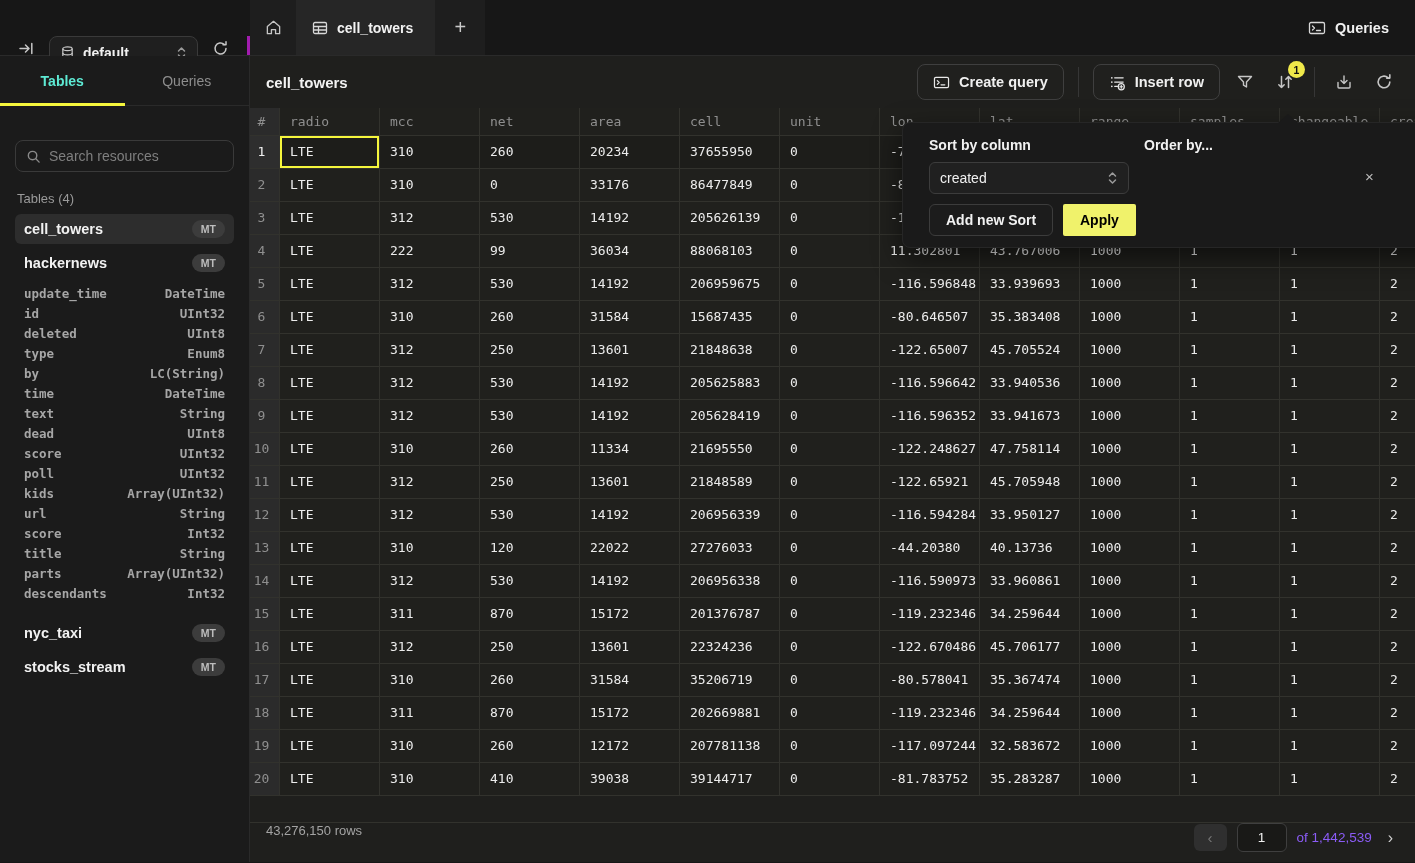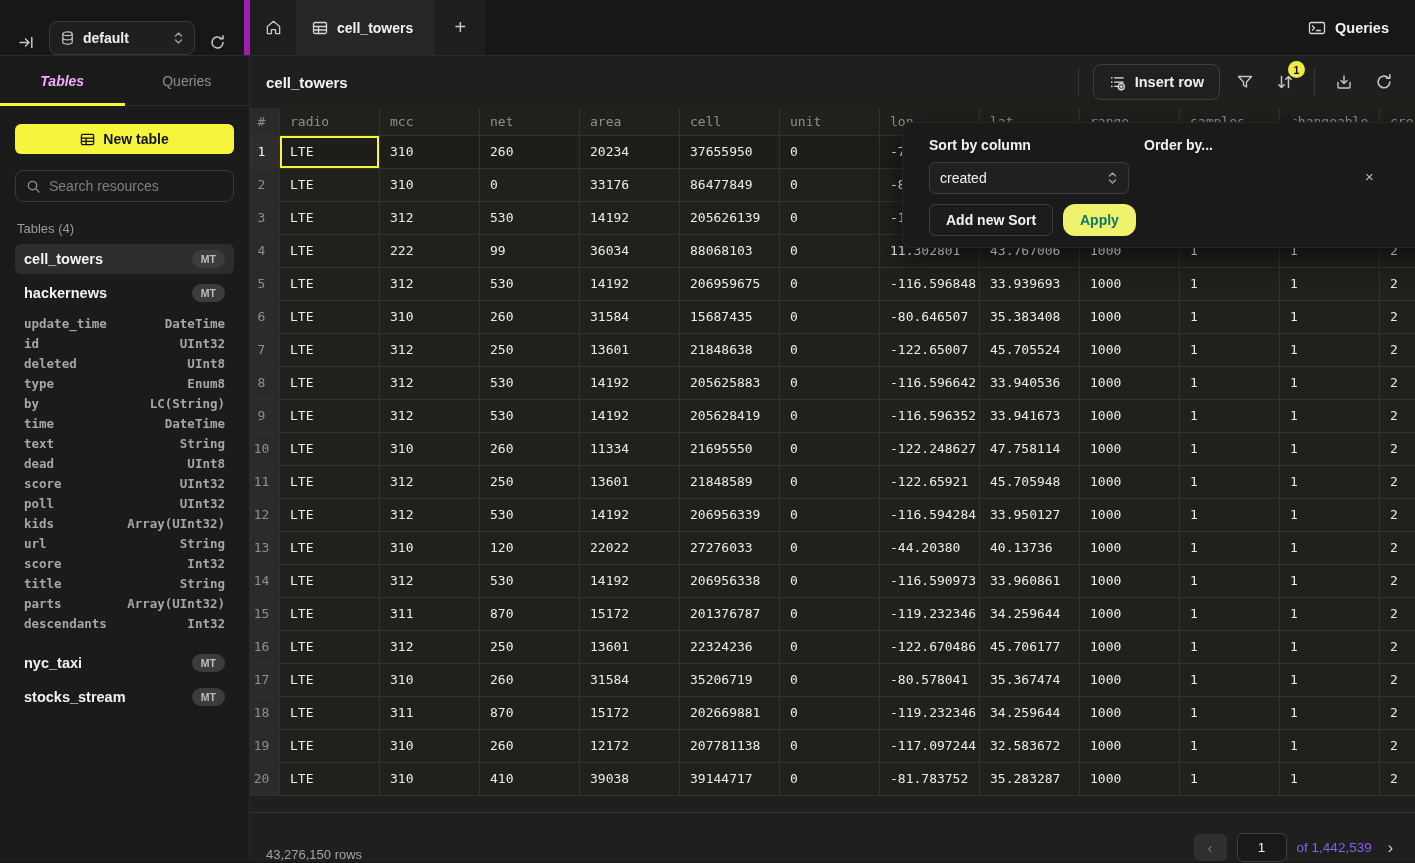--- a/index.html
+++ b/index.html
@@ -2,41 +2,41 @@
 <html style="--accent: #f5f63c; --apply: #f0f26b;"><head>
 <meta charset="utf-8">
 <style>
   * { margin:0; padding:0; box-sizing:border-box; }
   html,body { width:1415px; height:863px; overflow:hidden; background:#161616;
     font-family:"Liberation Sans", sans-serif; color:#e8e8e8; }
   :root{ --accent:#f5f63c; --apply:#f0f26b; --border:#2e2e2e; --tblborder:#32322d; }
 
   
   .topbar { height:56px; display:flex; align-items:stretch; background:#171717; border-bottom:1px solid #2a2a2a; }
-  .topbar-left { width:250px; flex:0 0 250px; display:flex; align-items:flex-end; gap:10px; padding:0 14px; border-right:6px solid #a21caf; }
+  .topbar-left { width:250px; flex:0 0 250px; display:flex; align-items:flex-start; gap:10px; padding:0 14px; border-right:3px solid #a21caf;margin-top:36px; }
   .icon-btn { background:none; border:none; cursor:pointer; display:flex; align-items:center; justify-content:center; padding:4px; border-radius:6px; }
   .db-select { flex:1; height:34px; display:flex; align-items:center; gap:8px; padding:0 10px; background:#1f1f1f; border:1px solid #3a3a3a; border-radius:8px; cursor:pointer; }
   .db-select .lbl { flex:1; font-size:14px; font-weight:600; color:#f0f0f0; }
   .tabstrip { display:flex; align-items:stretch; }
   .tab-home { width:46px; display:flex; align-items:center; justify-content:center; background:#1e1e1e; cursor:pointer; }
   .tab { display:flex; align-items:center; gap:9px; padding:0 22px 0 16px; background:#1e1e1e; cursor:pointer; }
   .tab.active { background:#262626; }
   .tab .t-label { font-size:14px; font-weight:600; color:#f2f2f2; }
   .tab-plus { width:50px; display:flex; align-items:center; justify-content:center; background:#1e1e1e; color:#c9c9c9; font-size:20px; font-weight:300; cursor:pointer; }
   .topbar-spacer { flex:1; }
   .queries-btn { display:flex; align-items:center; gap:9px; padding:0 26px; background:none; border:none; color:#f0f0f0; font-size:14.5px; font-weight:600; cursor:pointer; }
 
   
   .content { display:flex; height:806px; }
 
   
   .sidebar { width:250px; flex:0 0 250px; background:#1b1b1b; border-right:1px solid #2a2a2a; display:flex; flex-direction:column; }
   .side-tabs { height:50px; display:flex; border-bottom:1px solid #2a2a2a; }
   .side-tab { flex:1; display:flex; align-items:center; justify-content:center; font-size:14px; color:#8d8d8d; cursor:pointer; position:relative; }
-  .side-tab.active { color:#f0abfc; font-weight:600;font-style:italic; }
+  .side-tab.active { color:#5eead4; font-weight:600; }
   .side-tab.active::after { content:""; position:absolute; left:0; right:0; bottom:-1px; height:3px; background:var(--accent); }
   .side-body { padding:18px 15px 0 15px; overflow:hidden; }
   .new-table-btn { width:100%; height:30px; display:flex; align-items:center; justify-content:center; gap:8px; background:var(--accent); color:#111; border:none; border-radius:6px; font-size:14px; font-weight:600; cursor:pointer; }
   .search-box { margin-top:16px; height:32px; display:flex; align-items:center; gap:8px; padding:0 10px; border:1px solid #3a3a3a; border-radius:8px; background:#1b1b1b; }
   .search-box input { flex:1; background:none; border:none; outline:none; color:#e5e5e5; font-size:14px; font-family:"Liberation Sans",sans-serif; }
   .search-box input::placeholder { color:#7f7f7f; }
   .section-label { margin:19px 0 8px 2px; font-size:13px; color:#9a9a9a; }
   .tbl-item { height:30px; display:flex; align-items:center; justify-content:space-between; padding:0 9px; border-radius:6px; cursor:pointer; margin-bottom:4px; }
   .tbl-item.selected { background:#2d2d2d; }
   .tbl-item .tname { font-size:14.5px; font-weight:600; color:#f2f2f2; }
@@ -62,39 +62,39 @@
   .g-head .g-cell { height:28px; color:#8f8f8f; background:#20201d; }
   .g-cell { font-family:"DejaVu Sans Mono", monospace; font-size:13px; height:33px; line-height:32px; padding:0 0 0 10px; border-right:1px solid var(--tblborder); border-bottom:1px solid var(--tblborder); white-space:nowrap; overflow:hidden; color:#ececec; background:#20201d; }
   .g-head .g-cell { line-height:28px; }
   .g-gutter { background:#2b2b2b; color:#8f8f8f; text-align:center; padding:0 6px 0 0; }
   .g-head .g-gutter { background:#2b2b2b; text-align:center; padding:0 6px 0 0; }
   .sel-row .g-cell { background:#1d1d1a; }
   .sel-row .g-gutter { color:#f0f0f0; background:#2e2e2e; }
   .sel-cell { box-shadow: inset 0 0 0 2px var(--accent); }
 
   
-  .main-footer { margin-top:auto; height:50px; border-top:1px solid var(--tblborder); background:#1f1f1d; display:flex; align-items:flex-end; padding:0 16px; }
+  .main-footer { margin-top:auto; height:40px; border-top:1px solid var(--tblborder); background:#1f1f1d; display:flex; align-items:flex-start; padding:0 16px; }
   .rowcount { font-size:13px; color:#a3a3a3; }
   .pager { margin-left:auto; display:flex; align-items:center; gap:10px; }
   .pg-prev { width:33px; height:27px; background:#2f2f2f; border:none; border-radius:6px; color:#777; font-size:15px; cursor:pointer; }
   .pg-input { width:50px; height:29px; background:#191917; border:1px solid #3f3f3f; border-radius:6px; color:#f0f0f0; font-size:13.5px; text-align:center; font-family:"Liberation Sans",sans-serif; }
   .pg-of { font-size:13.5px; color:#8b5cf6; }
   .pg-next { background:none; border:none; color:#cfcfcf; font-size:16px; cursor:pointer; padding:2px 6px; }
 
   
   .sort-popup { position:absolute; left:652px; top:66px; width:606px; height:126px; background:#1a1a1a; border:1px solid #262626; border-radius:8px; box-shadow:0 10px 28px rgba(0,0,0,.55); z-index:20; }
   .sort-popup .caret { position:absolute; top:-9px; left:375px; width:0; height:0; border-left:10px solid transparent; border-right:10px solid transparent; border-bottom:9px solid #1a1a1a; }
   .sp-label { position:absolute; font-size:14px; font-weight:700; color:#f2f2f2; top:14px; }
   .sp-l1 { left:26px; } .sp-l2 { left:241px; }
   .sp-select { position:absolute; top:39px; width:200px; height:32px; display:flex; align-items:center; padding:0 10px; background:#202020; border:1px solid #3c3c3c; border-radius:6px; font-size:14px; color:#f0f0f0; cursor:pointer; }
   .sp-select .val { flex:1; }
   .sp-s1 { left:26px; } .sp-s2 { left:241px; }
   .sp-close { position:absolute; left:456px; top:43px; background:none; border:none; color:#bdbdbd; font-size:15px; cursor:pointer; padding:2px 6px; }
   .sp-add { position:absolute; left:26px; top:81px; height:32px; padding:0 16px; background:#1c1c1c; border:1px solid #3c3c3c; border-radius:6px; color:#f2f2f2; font-size:14px; font-weight:600; cursor:pointer; }
-  .sp-apply { position:absolute; left:160px; top:81px; height:32px; padding:0 17px; background:var(--apply); border:none; border-radius:12px; color:#0f766e; font-size:14px; font-weight:600; cursor:pointer; }
+  .sp-apply { position:absolute; left:160px; top:81px; height:32px; padding:0 17px; background:var(--apply); border:none; border-radius:2px; color:#000000; font-size:14px; font-weight:600; cursor:pointer; }
 
   svg { display:block; }
 </style>
 </head>
 <body>
 
 <div class="topbar">
   <div class="topbar-left">
     <button class="icon-btn">
       <span>
@@ -162,29 +162,20 @@
 </div>
 
 <div class="content">
 
   <div class="sidebar">
     <div class="side-tabs">
       <div class="side-tab active">Tables</div>
       <div class="side-tab">Queries</div>
     </div>
     <div class="side-body">
-      <button class="new-table-btn">
-        <span>
-          <svg width="15" height="15" viewBox="0 0 16 16" fill="none" stroke="#111" stroke-width="1.4">
-            <rect x="1.5" y="2.5" width="13" height="11" rx="1.5"></rect>
-            <path d="M1.5 6.5h13M6.5 6.5v7M1.5 10h13"></path>
-          </svg>
-        </span>
-        <span>New table</span>
-      </button>
 
       <div class="search-box">
         <span>
           <svg width="15" height="15" viewBox="0 0 16 16" fill="none" stroke="#8a8a8a" stroke-width="1.5" stroke-linecap="round">
             <circle cx="7" cy="7" r="4.5"></circle>
               <path d="M10.5 10.5L14 14"></path>
           </svg>
         </span>
         <input placeholder="Search resources" style="">
       </div>
@@ -276,20 +267,29 @@
         <span class="tname">stocks_stream</span>
         <span class="mt-badge">MT</span>
       </div>
     </div>
   </div>
 
   <div class="main">
     <div class="main-header">
       <span class="main-title">cell_towers</span>
       <div class="toolbar">
+        <button class="tool-btn">
+          <span>
+            <svg width="17" height="15" viewBox="0 0 18 16" fill="none" stroke="#e8e8e8" stroke-width="1.3" stroke-linecap="round" stroke-linejoin="round">
+              <rect x="1.5" y="2.5" width="15" height="11" rx="1.5"></rect>
+              <path d="M4.5 6l2 2-2 2M8.5 10.5h4"></path>
+            </svg>
+          </span>
+          <span>Create query</span>
+        </button>
         <div class="v-div"></div>
         <button class="tool-btn">
           <span>
             <svg width="17" height="17" viewBox="0 0 18 18" fill="none" stroke="#e8e8e8" stroke-width="1.3" stroke-linecap="round">
               <path d="M6 4h9M6 8.5h9M6 13h3" stroke-dasharray="none"></path>
               <path d="M3 4h.01M3 8.5h.01M3 13h.01" stroke-width="1.8"></path>
               <circle cx="13" cy="13.5" r="3.2"></circle>
               <path d="M13 12v3M11.5 13.5h3"></path>
             </svg>
           </span>

